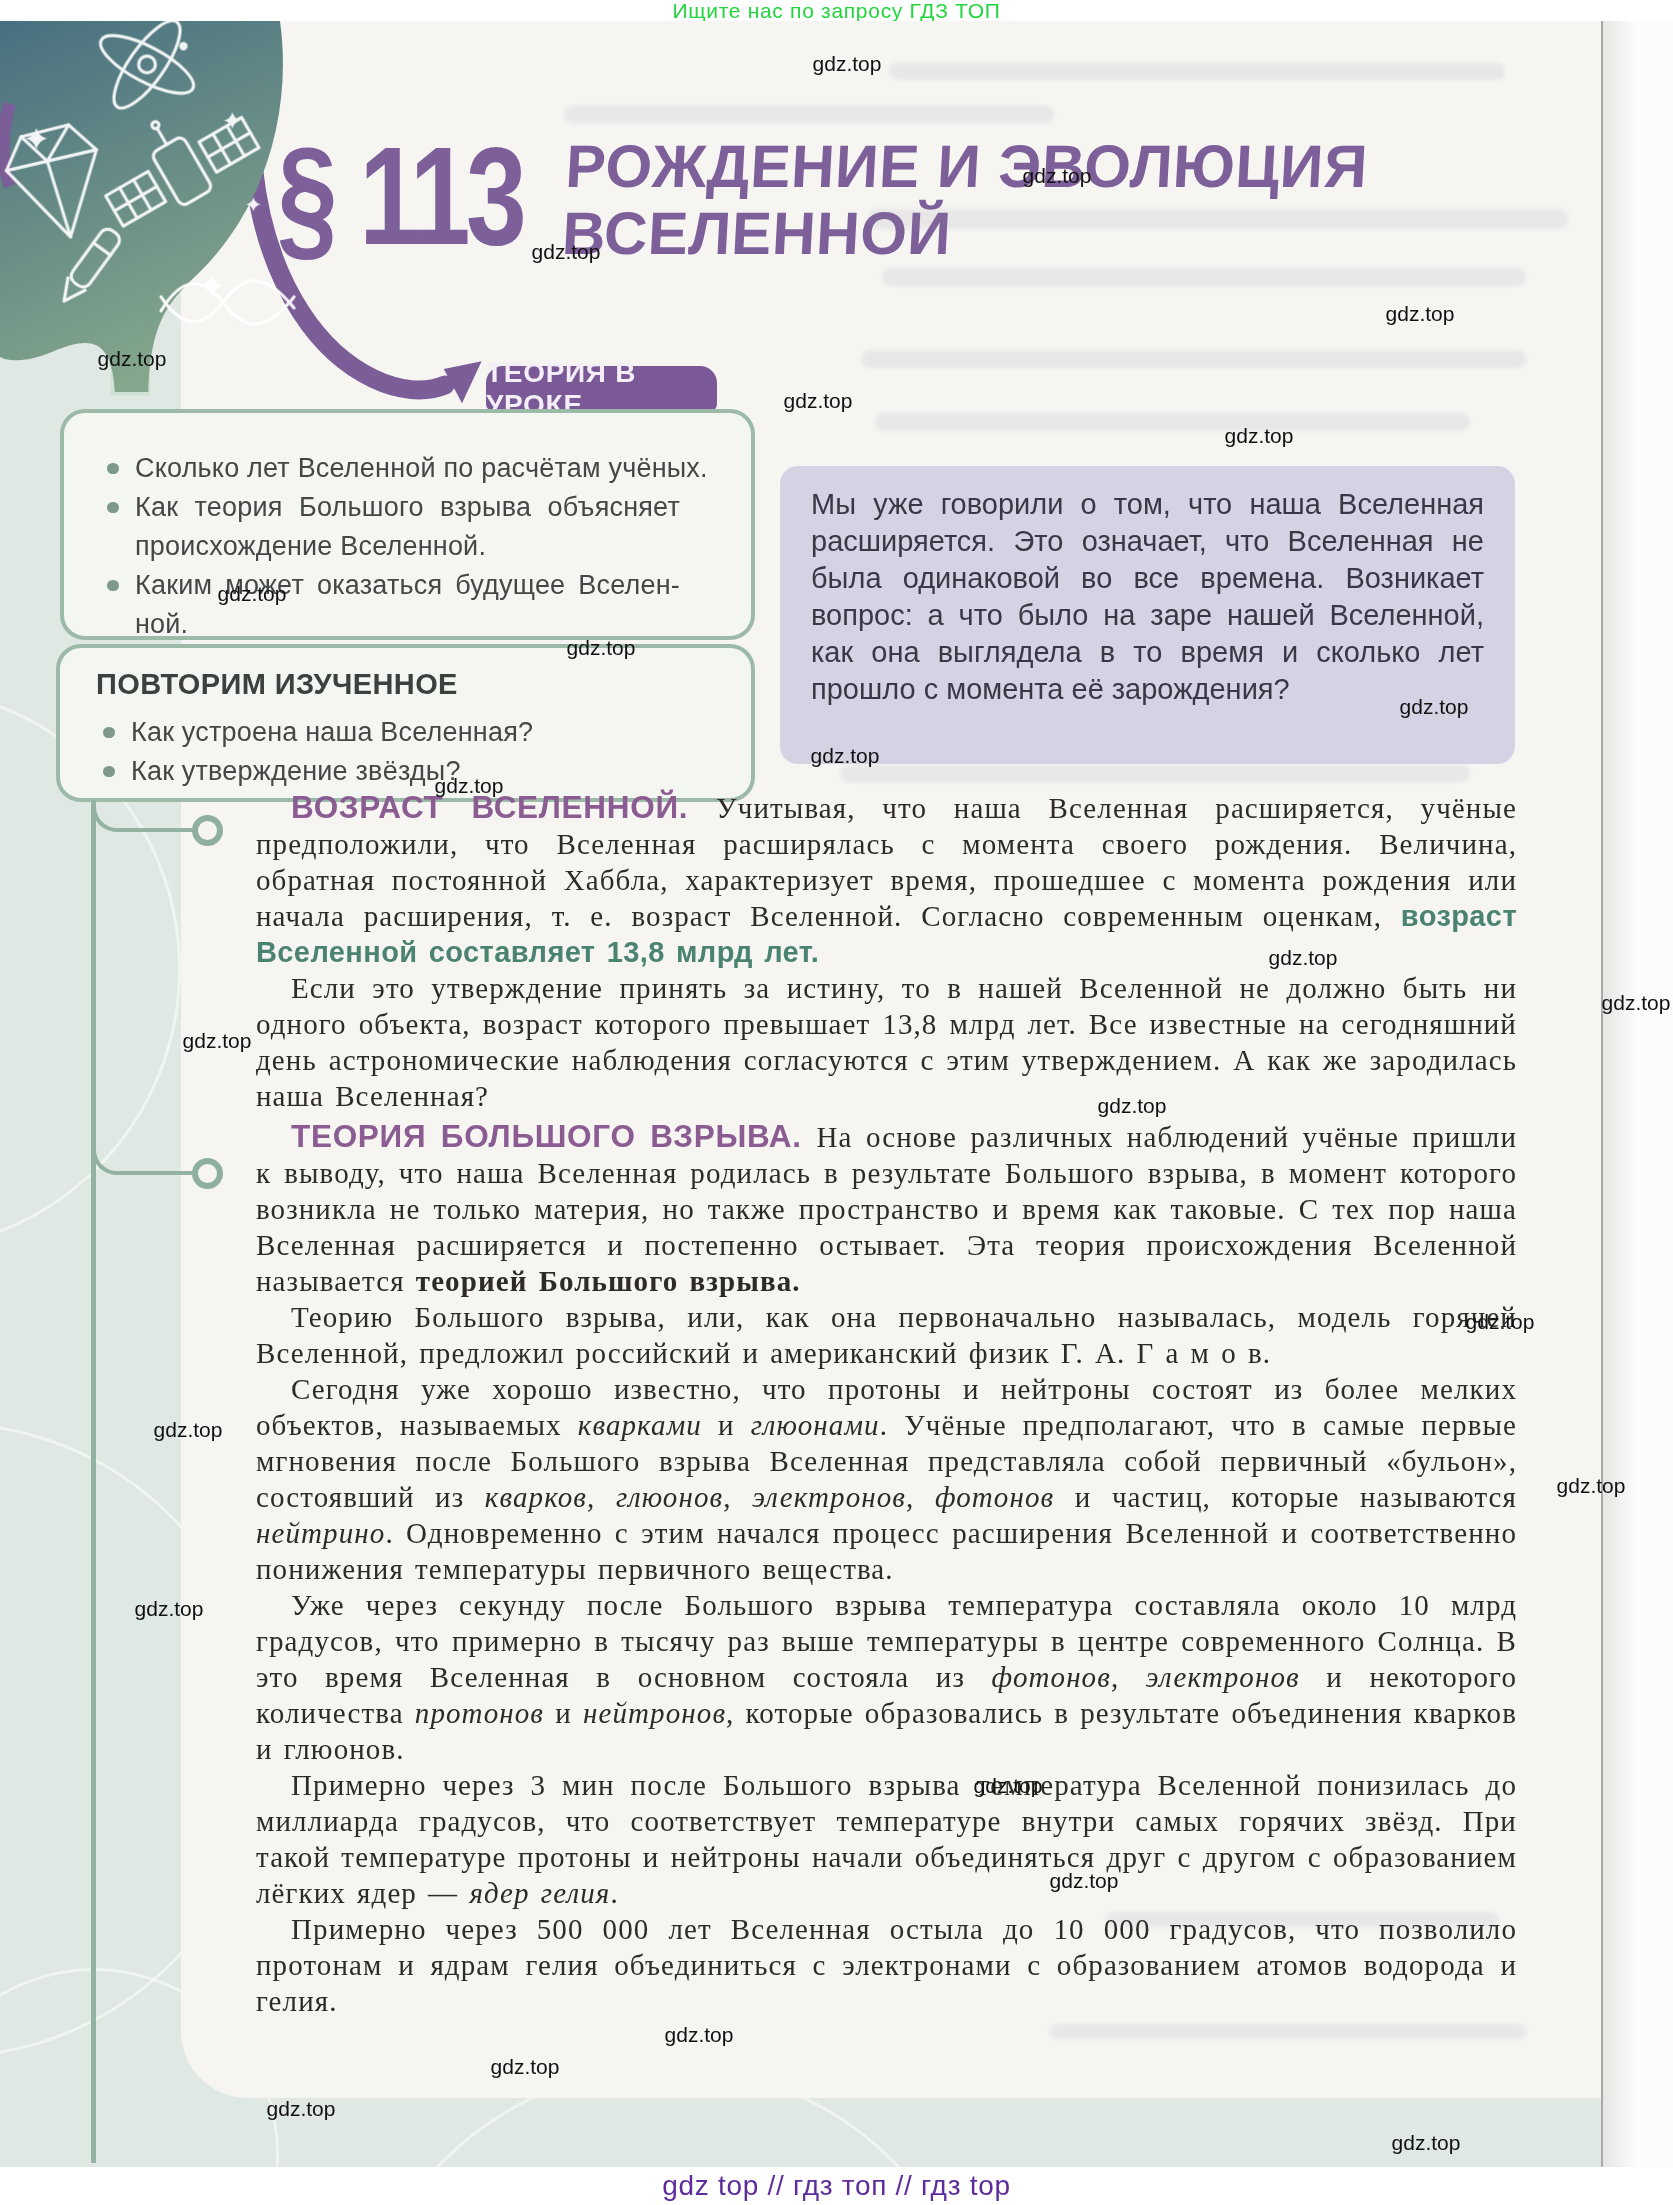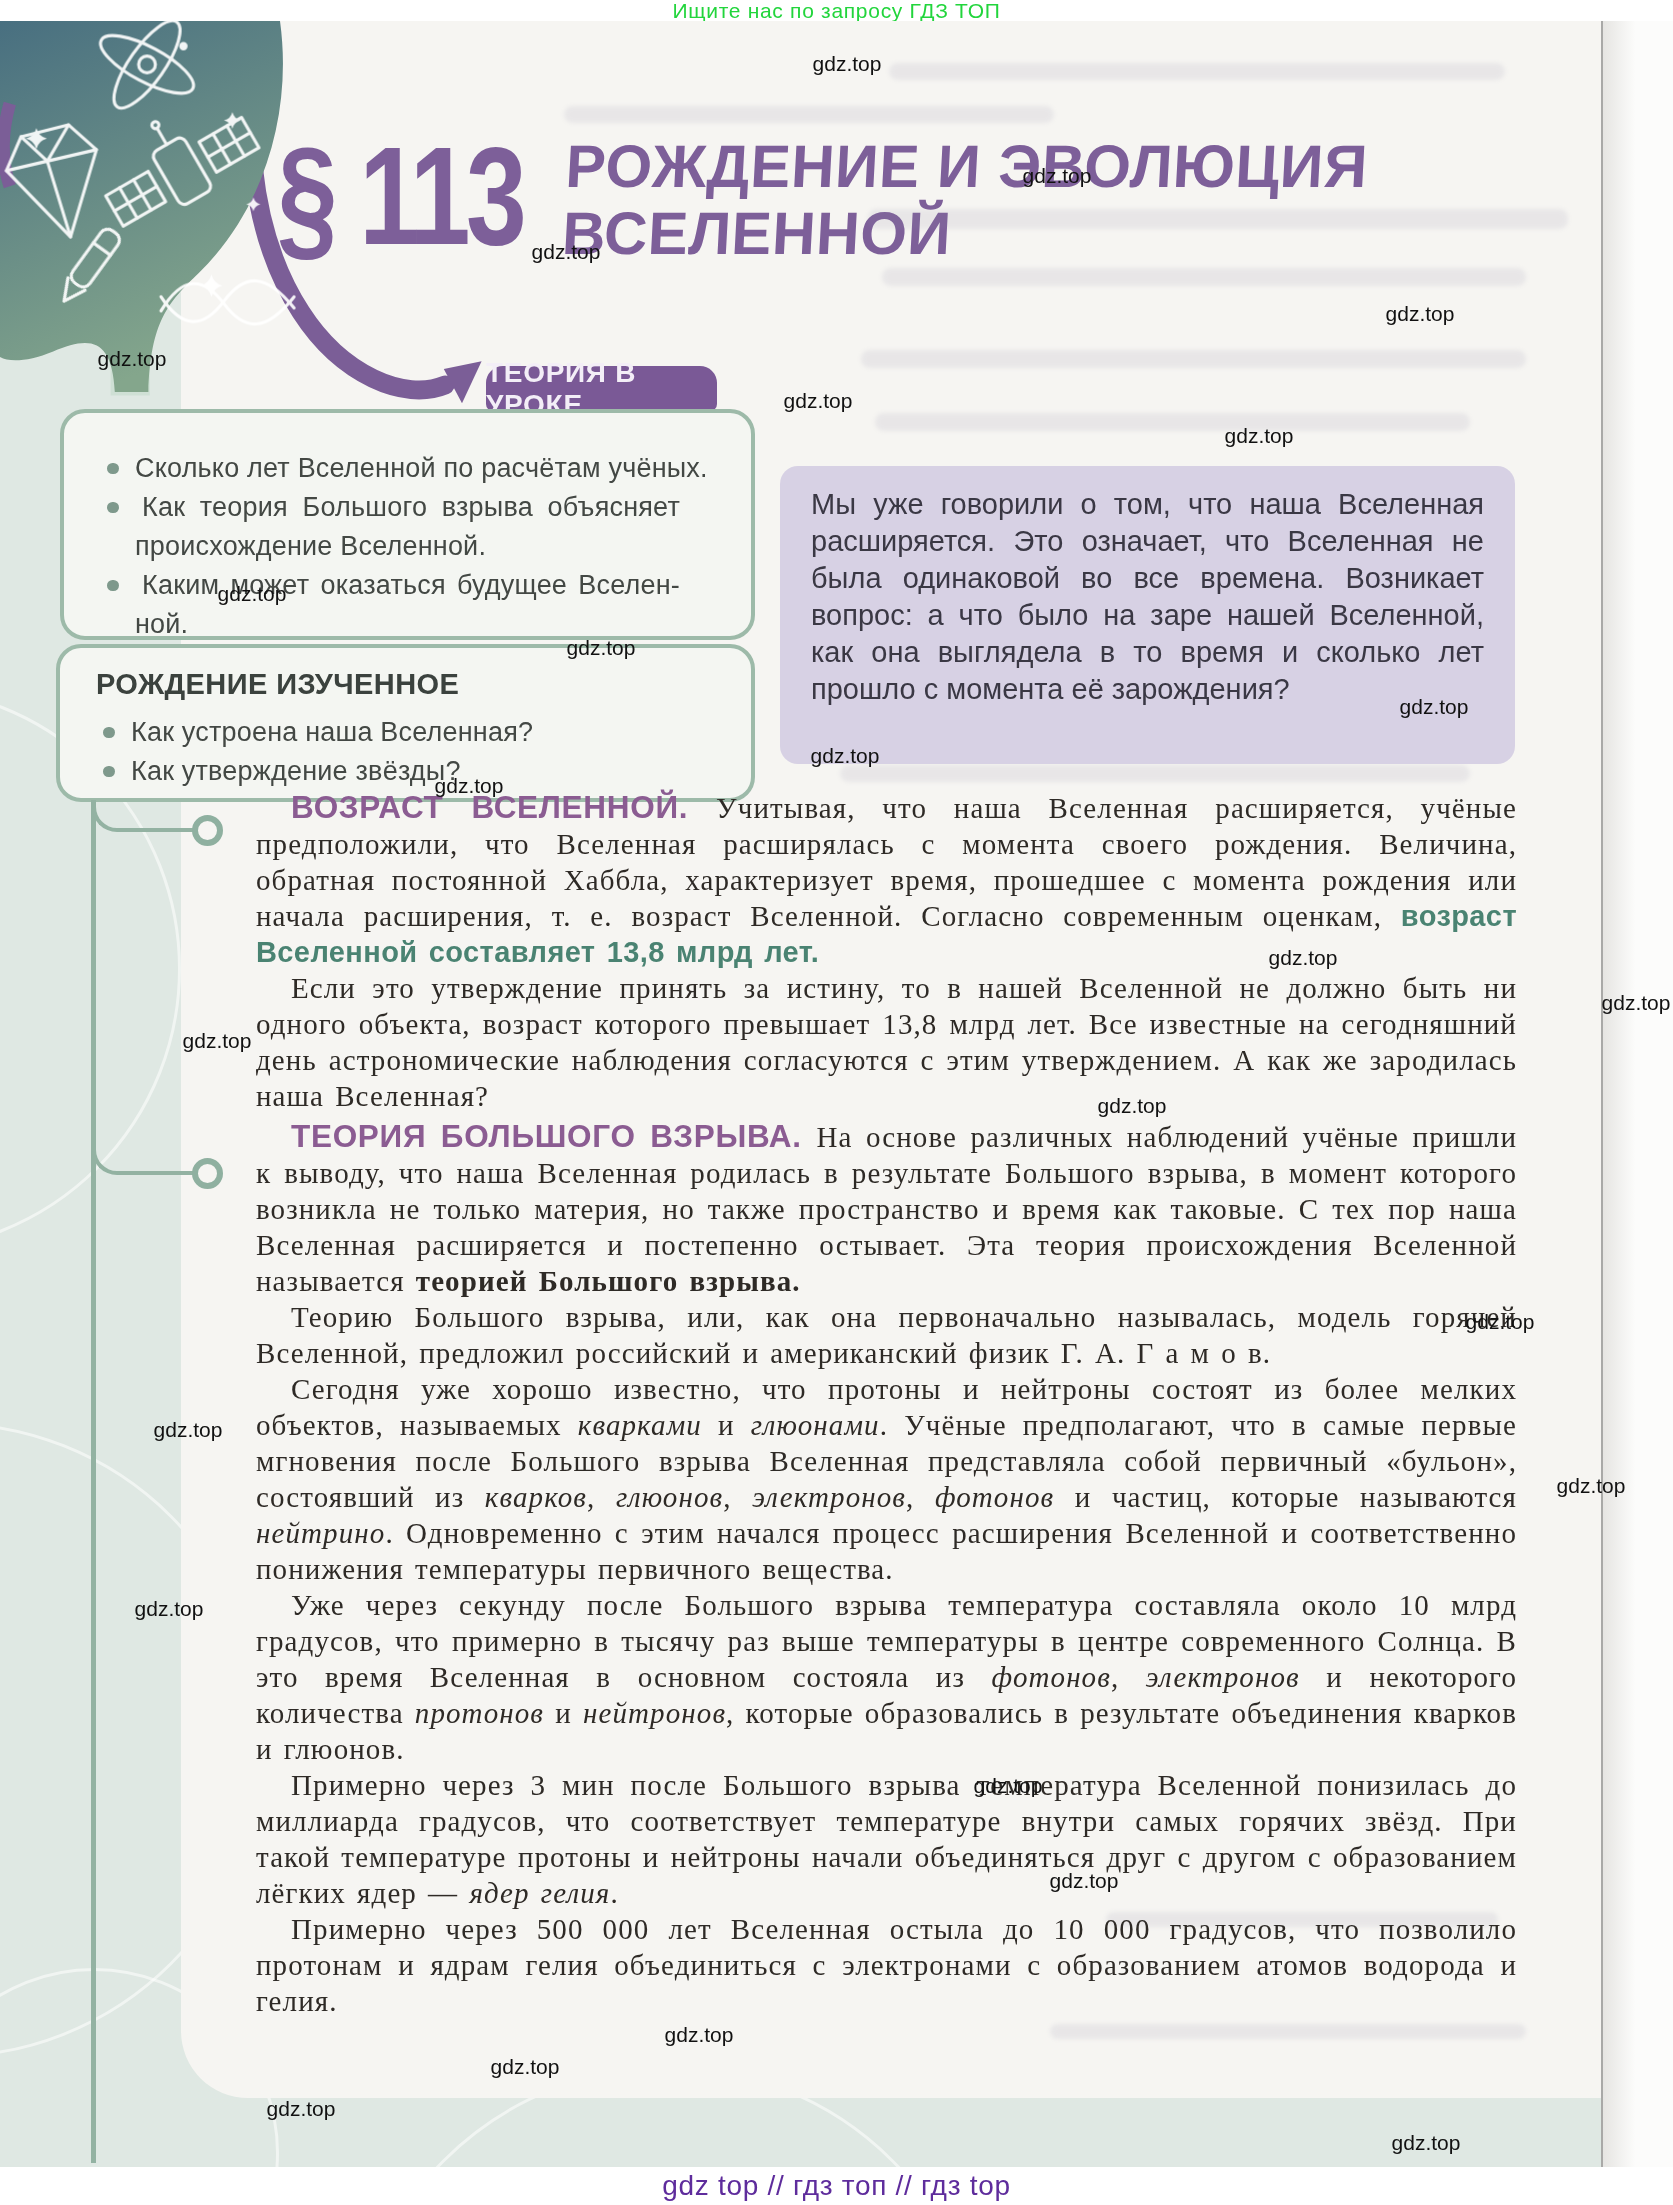--- a/index.html
+++ b/index.html
@@ -31,21 +31,21 @@
          letter-spacing:0.7px;display:flex;align-items:center;justify-content:center;}
   .gbox{background:#f4f6f2;border:4.2px solid #9dbaa9;border-radius:25px;box-sizing:border-box;}
   #box1{top:388px;left:60px;width:695px;height:231px;}
   #box2{top:623px;left:56px;width:699px;height:158px;}
   ul.blist{list-style:none;margin:0;padding:0;}
   ul.blist li{position:relative;margin-left:42px;padding-left:29px;font-size:27px;
               line-height:39px;color:#434844;letter-spacing:0.2px;}
   ul.blist li .dot{position:absolute;left:1.4px;top:14px;width:11.2px;height:11.2px;border-radius:50%;
               background:#7e998c;}
   .bline{white-space:nowrap;}
-  .bline.stretch{white-space:normal;text-align:justify;text-align-last:justify;margin-left:7px;}
+  .bline.stretch{white-space:normal;text-align:justify;text-align-last:justify;}
   #box1 ul{margin-top:36px;width:616px;}
   #box2 h3{margin:19.6px 0 0 36px;font-size:29px;font-weight:bold;color:#3b423e;
            letter-spacing:0.4px;}
   #box2 ul{margin-top:12.6px;}
   
   #intro{top:445px;left:780px;width:735px;height:298px;background:#d7d1e4;
          border-radius:18px;box-sizing:border-box;padding:19.6px 31px 0 31px;}
   #intro .txt{font-size:29px;line-height:37px;color:#3a3844;text-align:justify;}
   
   #vline{top:779px;left:91px;width:4.9px;height:1363px;background:#93b2a2;}
@@ -170,21 +170,21 @@
           </li>
           <li>
             <span class="dot"></span>
             <div class="bline stretch">Каким может оказаться будущее Вселен-</div>
             <div class="bline">ной.</div>
           </li>
         </ul>
     </div>
 
     <div class="abs gbox" id="box2">
-      <h3>РОЖДЕНИЕ ИЗУЧЕННОЕ</h3>
+      <h3>ПОВТОРИМ ИЗУЧЕННОЕ</h3>
       <ul class="blist" id="box2-list">
           <li>
             <span class="dot"></span>
             <div class="bline">Как устроена наша Вселенная?</div>
           </li>
           <li>
             <span class="dot"></span>
             <div class="bline">Как утверждение звёзды?</div>
           </li>
         </ul>

